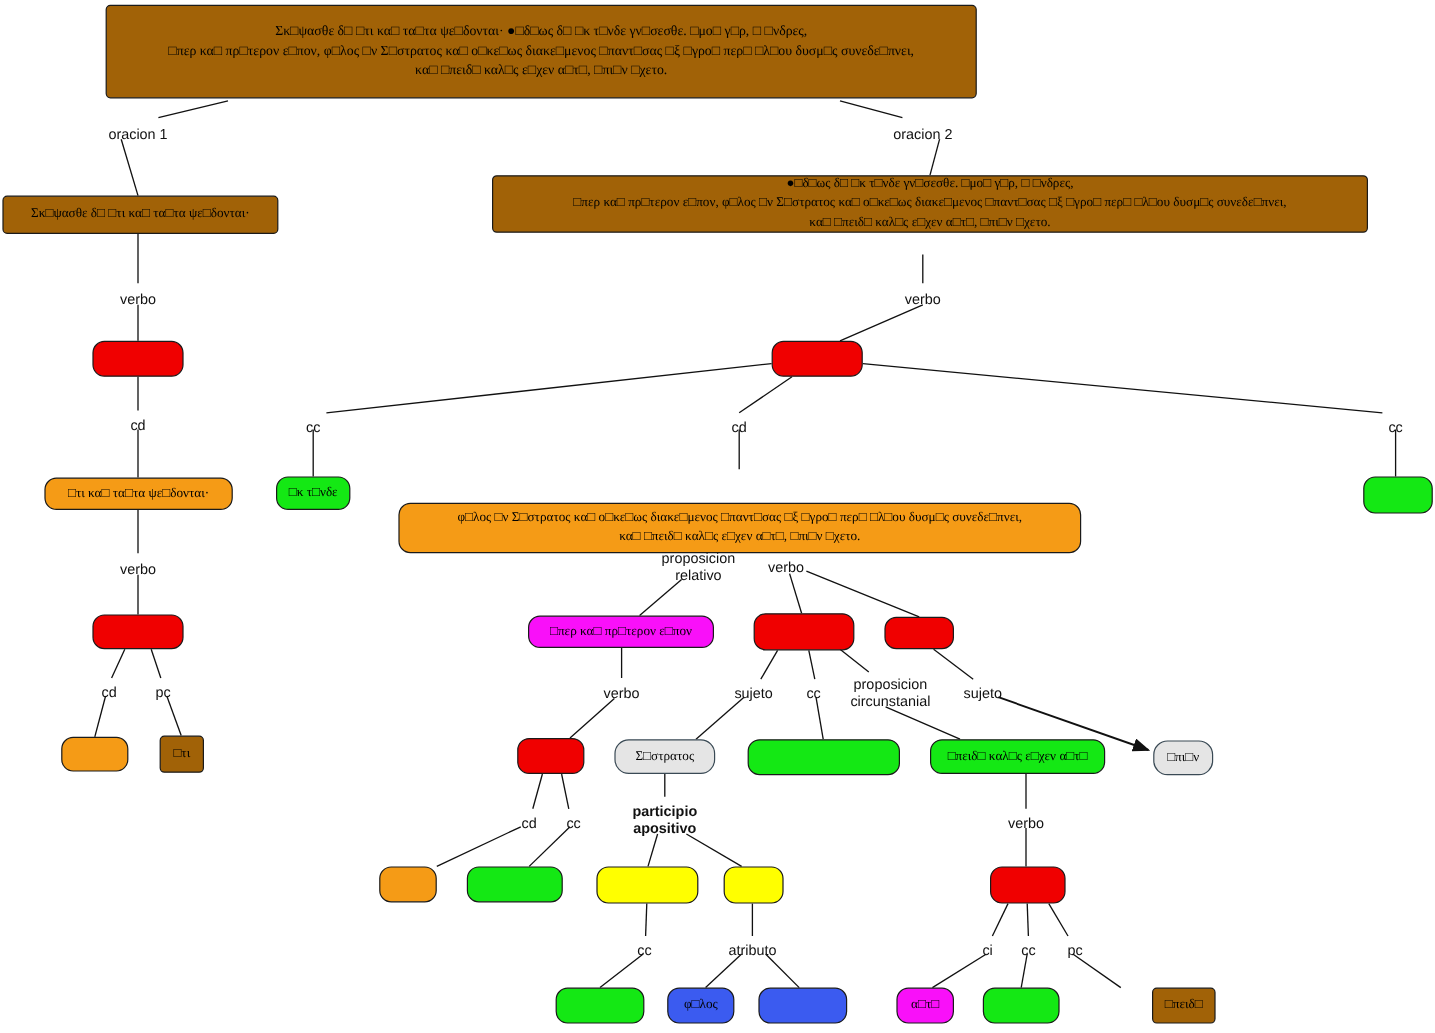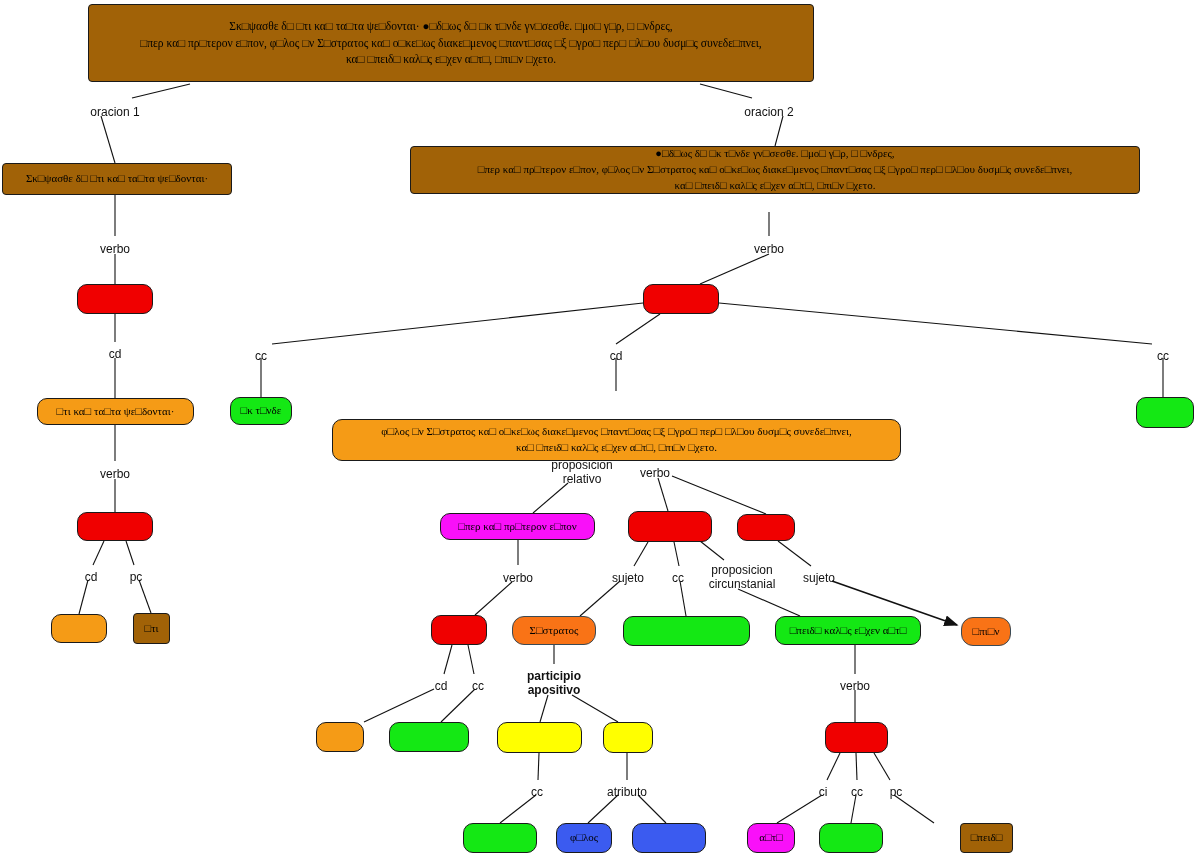--- a/index.html
+++ b/index.html
@@ -39,21 +39,21 @@
     line-height: 1.45;
     color: #000000;
     padding: 2px 6px;
     white-space: pre-line;
   }
   .node.root {
     border-radius: 14px;
     font-size: 11.5px;
   }
   .node.plain {
-    background: #f97316;
+    background: #e5e5e5;
     border-color: #3a4a55;
     border-radius: 12px;
   }
   .node.white {
     background: #a16207;
     border-color: #1a1a1a;
     border-radius: 4px;
   }
   .node.red { background: #f00000; border-color: #1a1a1a; }
   .node.orange { background: #f59b16; border-color: #1a1a1a; }

